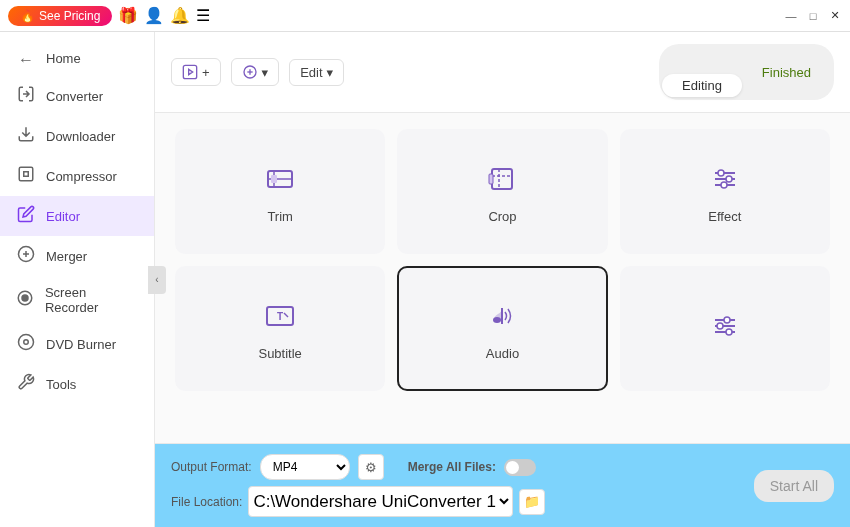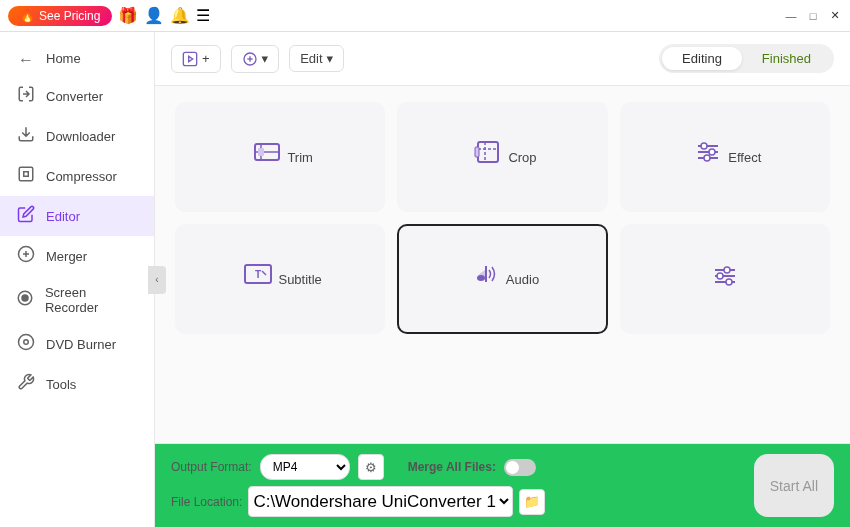--- a/index.html
+++ b/index.html
@@ -164,37 +164,39 @@
       border: none;
       background: transparent;
       font-size: 13px;
       color: #4d7c0f;
       cursor: pointer;
     }
     .tab-btn.active {
       background: #fff;
       color: #333;
       box-shadow: 0 1px 3px rgba(0,0,0,0.1);
+      margin-top: 27px;
     }
 
     
     .editor-grid {
       flex: 1;
       padding: 16px 20px;
       display: grid;
       grid-template-columns: repeat(3, 1fr);
       grid-template-rows: repeat(3, auto);
       gap: 12px;
       overflow-y: auto;
       align-content: start;
     }
     .tool-card {
       background: #f5f5f7;
       border-radius: 10px;
       display: flex;
+      flex-direction: column;
       align-items: center;
       justify-content: center;
       padding: 28px 16px;
       cursor: pointer;
       border: 2px solid transparent;
       transition: border 0.1s;
     }
     .tool-card.selected {
       border: 2.5px solid #222;
       background: #f5f5f7;
@@ -207,24 +209,25 @@
       align-items: center;
       justify-content: center;
     }
     .tool-card-label {
       font-size: 13px;
       color: #444;
     }
 
     
     .bottom-bar {
-      background: #22c55e;
+      background: #7dd3fc;
       border-top: 1px solid #e8e8e8;
       padding: 10px 16px;
       display: flex;
+      align-items: center;
       gap: 12px;
     }
     .bottom-label {
       font-size: 12px;
       color: #555;
       white-space: nowrap;
     }
     .format-select {
       padding: 4px 8px;
       border: 1px solid #ddd;

